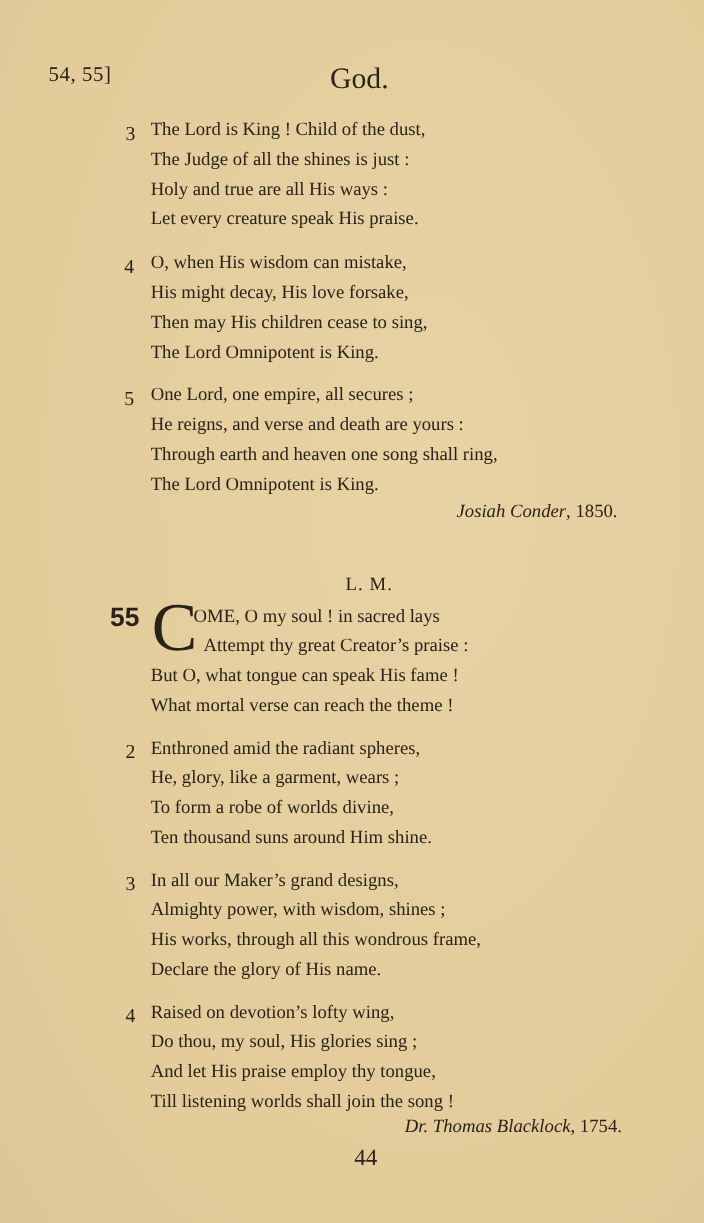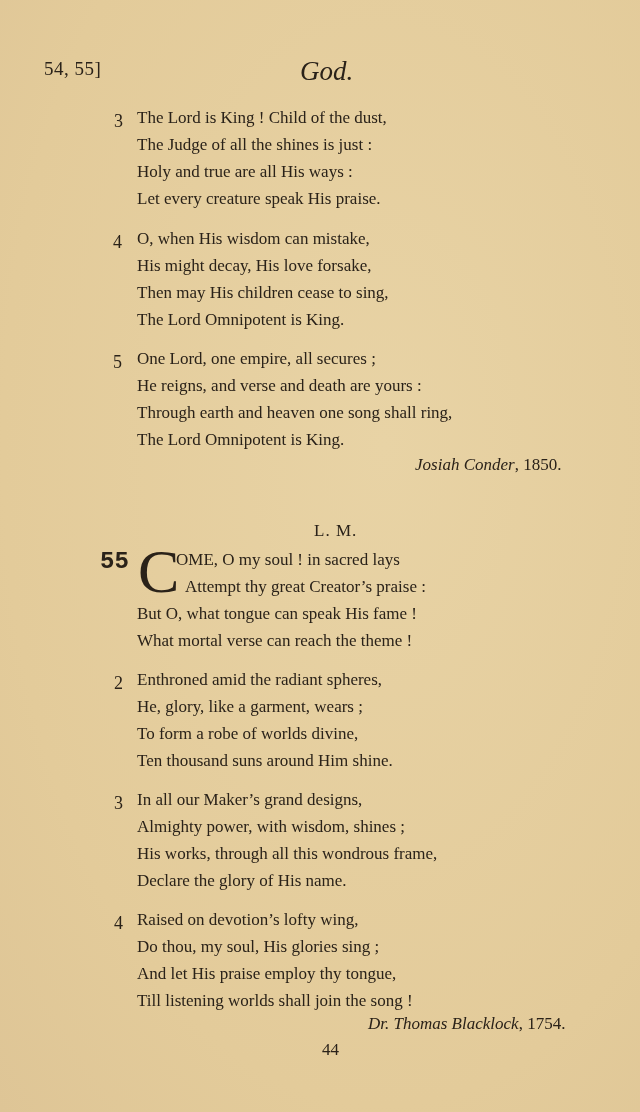--- a/index.html
+++ b/index.html
@@ -6,29 +6,29 @@
   body {
     width: 640px; height: 1112px;
     background: #e6cf9f;
     background-image: radial-gradient(ellipse at 60% 40%, #e8d3a5 0%, #e3cb9a 70%, #dec596 100%);
     color: #2a2219;
     font-family: "Liberation Serif", "DejaVu Serif", serif;
     position: relative; overflow: hidden;
   }
   .abs { position: absolute; white-space: nowrap; }
   .running-head-nums { left: 44px; top: 58px; font-size: 19px; letter-spacing: 0.5px; }
-  .running-head-title { left: 300px; top: 56px; font-size: 27px; font-style: italic; }
+  .running-head-title { left: 300px; top: 56px; font-size: 27px; }
   .line { font-size: 17px; line-height: 27px; }
   .vnum { font-size: 18px; }
   .attrib { font-size: 17px; }
   .attrib .name { font-style: italic; }
   .meter { left: 314px; top: 521px; font-size: 17px; letter-spacing: 1px; }
-  .hymn-num { left: 100px; top: 548px; font-size: 24px; font-weight: bold; font-family: Liberation Mono, monospace; }
+  .hymn-num { left: 100px; top: 548px; font-size: 24px; font-weight: bold; font-family: Liberation Sans, sans-serif; }
   .dropcap { left: 138px; top: 540px; font-size: 62px; line-height: 62px; }
-  .page-num { left: 322px; top: 1040px; font-size: 17px; font-family: Liberation Serif, serif; }
+  .page-num { left: 322px; top: 1040px; font-size: 21px; font-family: Liberation Serif, serif; }
 </style>
 </head>
 <body>
 
 <div>
   <div class="abs running-head-nums">54, 55]</div>
   <div class="abs running-head-title">God.</div>
 </div>
 
 <div>

